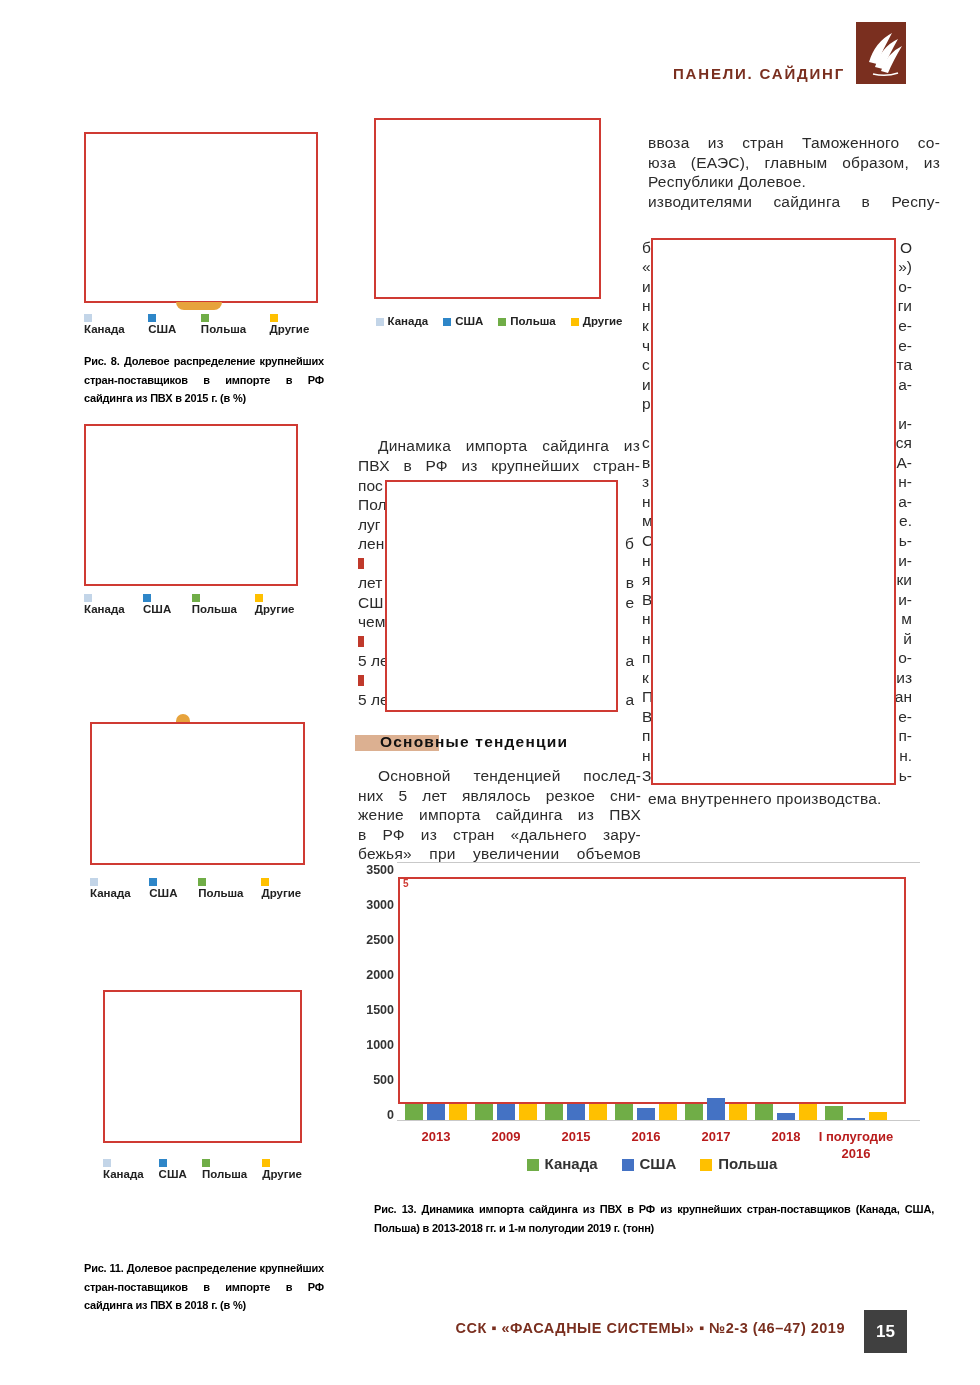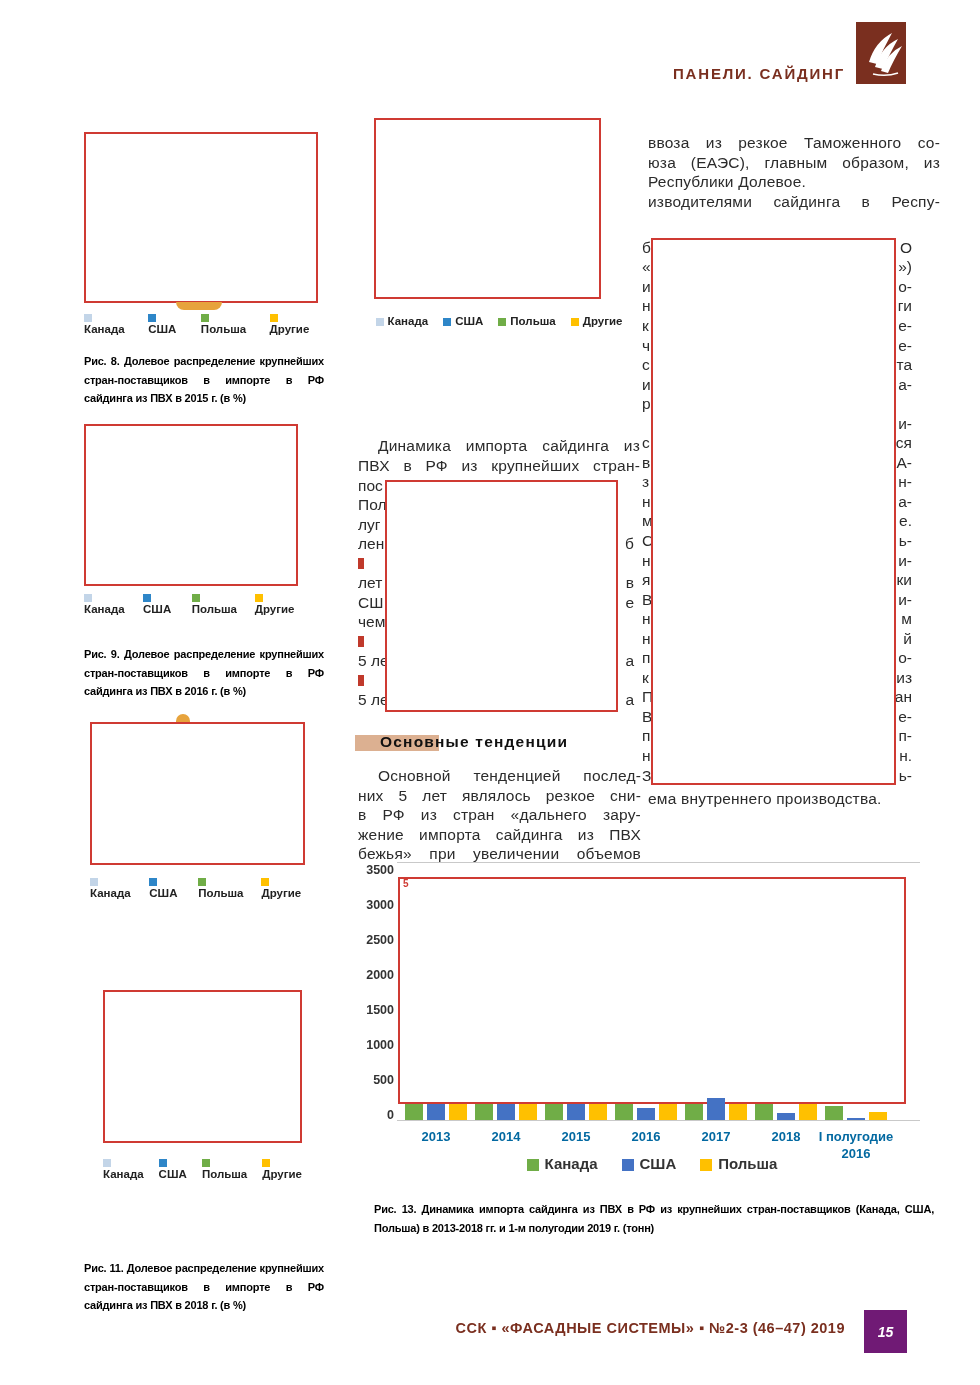--- a/index.html
+++ b/index.html
@@ -15,31 +15,31 @@
   .body-text{font-size:15.5px;line-height:19.6px;color:#2b2b2b;letter-spacing:0.2px;}
   .jline{text-align:justify;text-align-last:justify;}
   .indent{text-indent:20px;}
   .frag-row{display:flex;justify-content:space-between;height:19.55px;align-items:center;
             font-size:15.5px;color:#2b2b2b;}
   .red-mark{display:inline-block;width:6px;height:11px;background:#c0392b;}
   .sliver{position:absolute;background:#e7a33c;}
   .heading{position:absolute;font-size:15.5px;font-weight:700;color:#111;letter-spacing:1.2px;}
   .hl{position:absolute;background:#dcb091;}
   .ytick{position:absolute;width:42px;text-align:right;font-size:12.5px;font-weight:600;color:#333;}
-  .xlabel{position:absolute;width:98px;text-align:center;font-size:13px;font-weight:600;color:#0369a1;
+  .xlabel{position:absolute;width:98px;text-align:center;font-size:13px;font-weight:600;color:#b91c1c;
           white-space:pre-line;line-height:17px;}
   .bar{position:absolute;}
   .chart-legend{position:absolute;display:flex;justify-content:center;gap:24px;
                 font-size:15px;font-weight:600;color:#333;align-items:center;}
   .chart-legend .sw{display:inline-block;width:12px;height:12px;margin-right:6px;vertical-align:middle;}
   .gridline{position:absolute;height:1px;background:#c9c9c9;}
   .footer-text{position:absolute;color:#7a2f1f;font-weight:700;font-size:14.5px;letter-spacing:0.5px;
                text-align:right;}
-  .pagebox{position:absolute;background:#701a75;color:#fff;display:flex;align-items:center;
-           justify-content:center;font-weight:700;font-size:14px;font-style:italic;}
+  .pagebox{position:absolute;background:#404040;color:#fff;display:flex;align-items:center;
+           justify-content:center;font-weight:700;font-size:17px;}
   .header-title{position:absolute;color:#7a2f1f;font-weight:700;font-size:15px;letter-spacing:1.8px;
                 text-align:right;}
 </style>
 </head>
 <body>
 
 <div id="page">
 
   <div class="header-title" style="left:560px;top:65px;width:285px;">ПАНЕЛИ. САЙДИНГ</div>
   <div class="abs" style="left:856px;top:22px;">
@@ -62,21 +62,20 @@
     </div>
   <div class="cap" style="left:84px;top:352px;width:240px;">Рис. 8. Долевое распределение крупнейших стран-поставщиков в импорте в РФ сайдинга из ПВХ в 2015 г. (в %)</div>
 
   <div class="box-red" style="left:84px;top:424px;width:214px;height:162px;"></div>
   <div class="pie-legend" style="left:84px;top:591px;width:214px;">
       <span><span class="sw" style="background: rgb(195, 213, 232);"></span><span>Канада</span></span>
       <span><span class="sw" style="background: rgb(46, 134, 200);"></span><span>США</span></span>
       <span><span class="sw" style="background: rgb(112, 173, 71);"></span><span>Польша</span></span>
       <span><span class="sw" style="background: rgb(255, 192, 0);"></span><span>Другие</span></span>
     </div>
-  <div class="cap" style="left:84px;top:645px;width:240px;">Рис. 9. Долевое распределение крупнейших стран-поставщиков в импорте в РФ сайдинга из ПВХ в 2016 г. (в %)</div>
 
   <div class="sliver" style="left:176px;top:714px;width:14px;height:8px;border-radius:14px 14px 0 0;"></div>
   <div class="box-red" style="left:90px;top:722px;width:215px;height:143px;"></div>
   <div class="pie-legend" style="left:90px;top:875px;width:215px;">
       <span><span class="sw" style="background: rgb(195, 213, 232);"></span><span>Канада</span></span>
       <span><span class="sw" style="background: rgb(46, 134, 200);"></span><span>США</span></span>
       <span><span class="sw" style="background: rgb(112, 173, 71);"></span><span>Польша</span></span>
       <span><span class="sw" style="background: rgb(255, 192, 0);"></span><span>Другие</span></span>
     </div>
 
@@ -152,27 +151,27 @@
       </div>
     </div>
   <div class="box-red" style="left:385px;top:480px;width:233px;height:232px;z-index:5;"></div>
 
   <div class="hl" style="left:355px;top:735px;width:84px;height:16px;"></div>
   <div class="heading" style="left:380px;top:733px;">Основные тенденции</div>
 
   <div class="abs body-text" id="para2" style="left:358px;top:766px;width:283px;">
       <div class="jline body-text indent">Основной тенденцией послед-</div>
       <div class="jline body-text">них 5 лет являлось резкое сни-</div>
+      <div class="jline body-text">жение импорта сайдинга из ПВХ</div>
       <div class="jline body-text">в РФ из стран «дальнего зару-</div>
-      <div class="jline body-text">жение импорта сайдинга из ПВХ</div>
       <div class="jline body-text">бежья» при увеличении объемов</div>
     </div>
 
   <div class="abs body-text" style="left:648px;top:133px;width:292px;">
-    <div class="jline">ввоза из резкое Таможенного со-</div>
+    <div class="jline">ввоза из стран Таможенного со-</div>
     <div class="jline">юза (ЕАЭС), главным образом, из</div>
     <div>Республики Долевое.</div>
     <div class="jline">изводителями сайдинга в Респу-</div>
   </div>
   <div class="abs" id="right-rows" style="left:642px;top:238px;width:298px;">
       <div class="frag-row" style="height: 19.55px;">
         <span>б</span>
         <span style="margin-right: 28px;">О</span>
       </div>
       <div class="frag-row" style="height: 19.55px;">
@@ -320,21 +319,21 @@
         <div class="bar" style="left: 425px; width: 18px; height: 7px; top: 263px; background: rgb(68, 114, 196); z-index: 1;"></div>
         <div class="bar" style="left: 447px; width: 18px; height: 16px; top: 254px; background: rgb(255, 192, 0); z-index: 1;"></div>
         <div class="bar" style="left: 473px; width: 18px; height: 14px; top: 256px; background: rgb(112, 173, 71); z-index: 1;"></div>
         <div class="bar" style="left: 495px; width: 18px; height: 2px; top: 268px; background: rgb(68, 114, 196); z-index: 1;"></div>
         <div class="bar" style="left: 517px; width: 18px; height: 8px; top: 262px; background: rgb(255, 192, 0); z-index: 1;"></div>
       </div>
     <div class="box-red" style="left:46px;top:27px;width:508px;height:227px;z-index:2;"></div>
     <div class="abs" style="left:51px;top:28px;z-index:3;color:#cf3a33;font-size:10px;font-weight:700;">5</div>
     <div id="x-labels">
         <div class="xlabel" style="left: 35px; top: 278px;">2013</div>
-        <div class="xlabel" style="left: 105px; top: 278px;">2014</div>
+        <div class="xlabel" style="left: 105px; top: 278px;">2009</div>
         <div class="xlabel" style="left: 175px; top: 278px;">2015</div>
         <div class="xlabel" style="left: 245px; top: 278px;">2016</div>
         <div class="xlabel" style="left: 315px; top: 278px;">2017</div>
         <div class="xlabel" style="left: 385px; top: 278px;">2018</div>
         <div class="xlabel" style="left: 455px; top: 278px;">I полугодие
 2016</div>
       </div>
     <div class="chart-legend" id="chart-legend" style="left:140px;top:305px;width:320px;">
         <span><span class="sw" style="background: rgb(112, 173, 71);"></span><span>Канада</span></span>
         <span><span class="sw" style="background: rgb(68, 114, 196);"></span><span>США</span></span>

